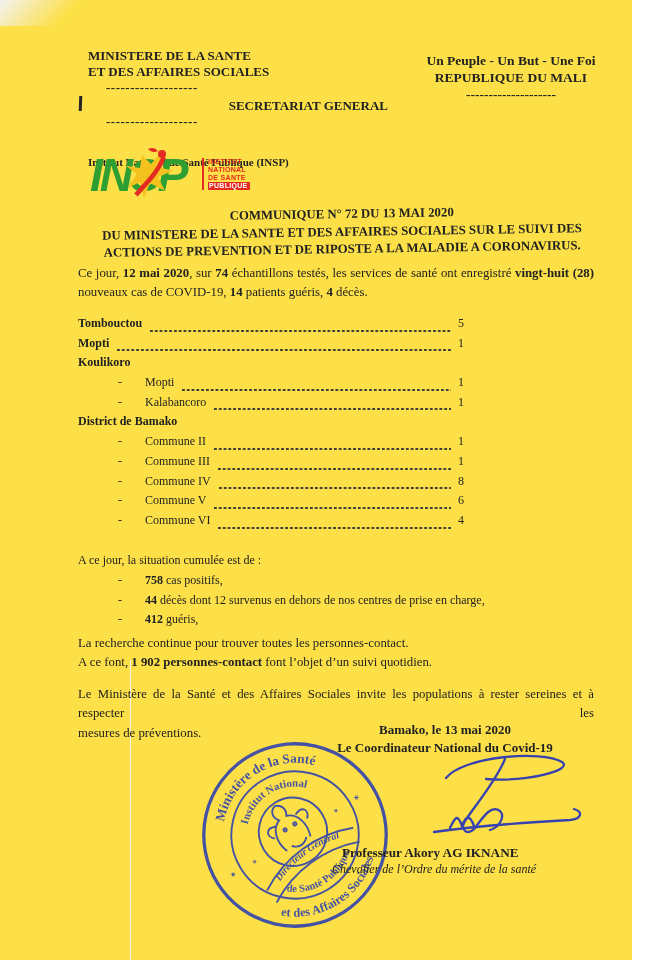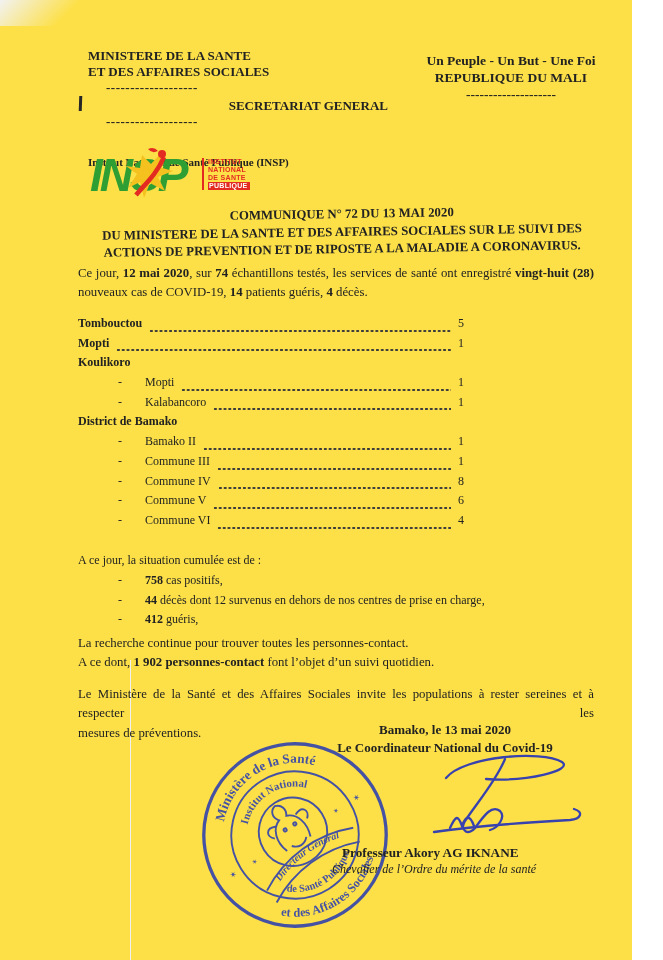--- a/index.html
+++ b/index.html
@@ -137,21 +137,21 @@
       <span class="bullet">-</span>
       <span class="lbl">Kalabancoro</span>
       <span class="leader"></span>
       <span class="val">1</span>
     </div>
     <div class="row">
       <span class="lbl b">District de Bamako</span>
     </div>
     <div class="row">
       <span class="bullet">-</span>
-      <span class="lbl">Bamako  II</span>
+      <span class="lbl">Commune  II</span>
       <span class="leader"></span>
       <span class="val">1</span>
     </div>
     <div class="row">
       <span class="bullet">-</span>
       <span class="lbl">Commune III</span>
       <span class="leader"></span>
       <span class="val">1</span>
     </div>
     <div class="row">
@@ -185,21 +185,21 @@
       <span><span class="b">44</span><span> décès dont 12 survenus en dehors de nos centres de prise en charge,</span></span>
     </div>
     <div class="li">
       <span class="bullet">-</span>
       <span><span class="b">412</span><span> guéris,</span></span>
     </div>
   </div>
 
   <div class="abs para contact">
     <div>La recherche continue pour trouver toutes les personnes-contact.</div>
-    <div><span>A ce dont, </span><span class="b">1 902 personnes-contact</span><span> font l’objet d’un suivi quotidien.</span></div>
+    <div><span>A ce font, </span><span class="b">1 902 personnes-contact</span><span> font l’objet d’un suivi quotidien.</span></div>
   </div>
 
   <div class="abs para closing">
     <div class="jlast">Le Ministère de la Santé et des Affaires Sociales invite les populations à rester sereines et à respecter les</div>
     <div>mesures de préventions.</div>
   </div>
 
   <div class="abs signoff">
     <div>Bamako, le 13 mai 2020</div>
     <div>Le Coordinateur National du Covid-19</div>

